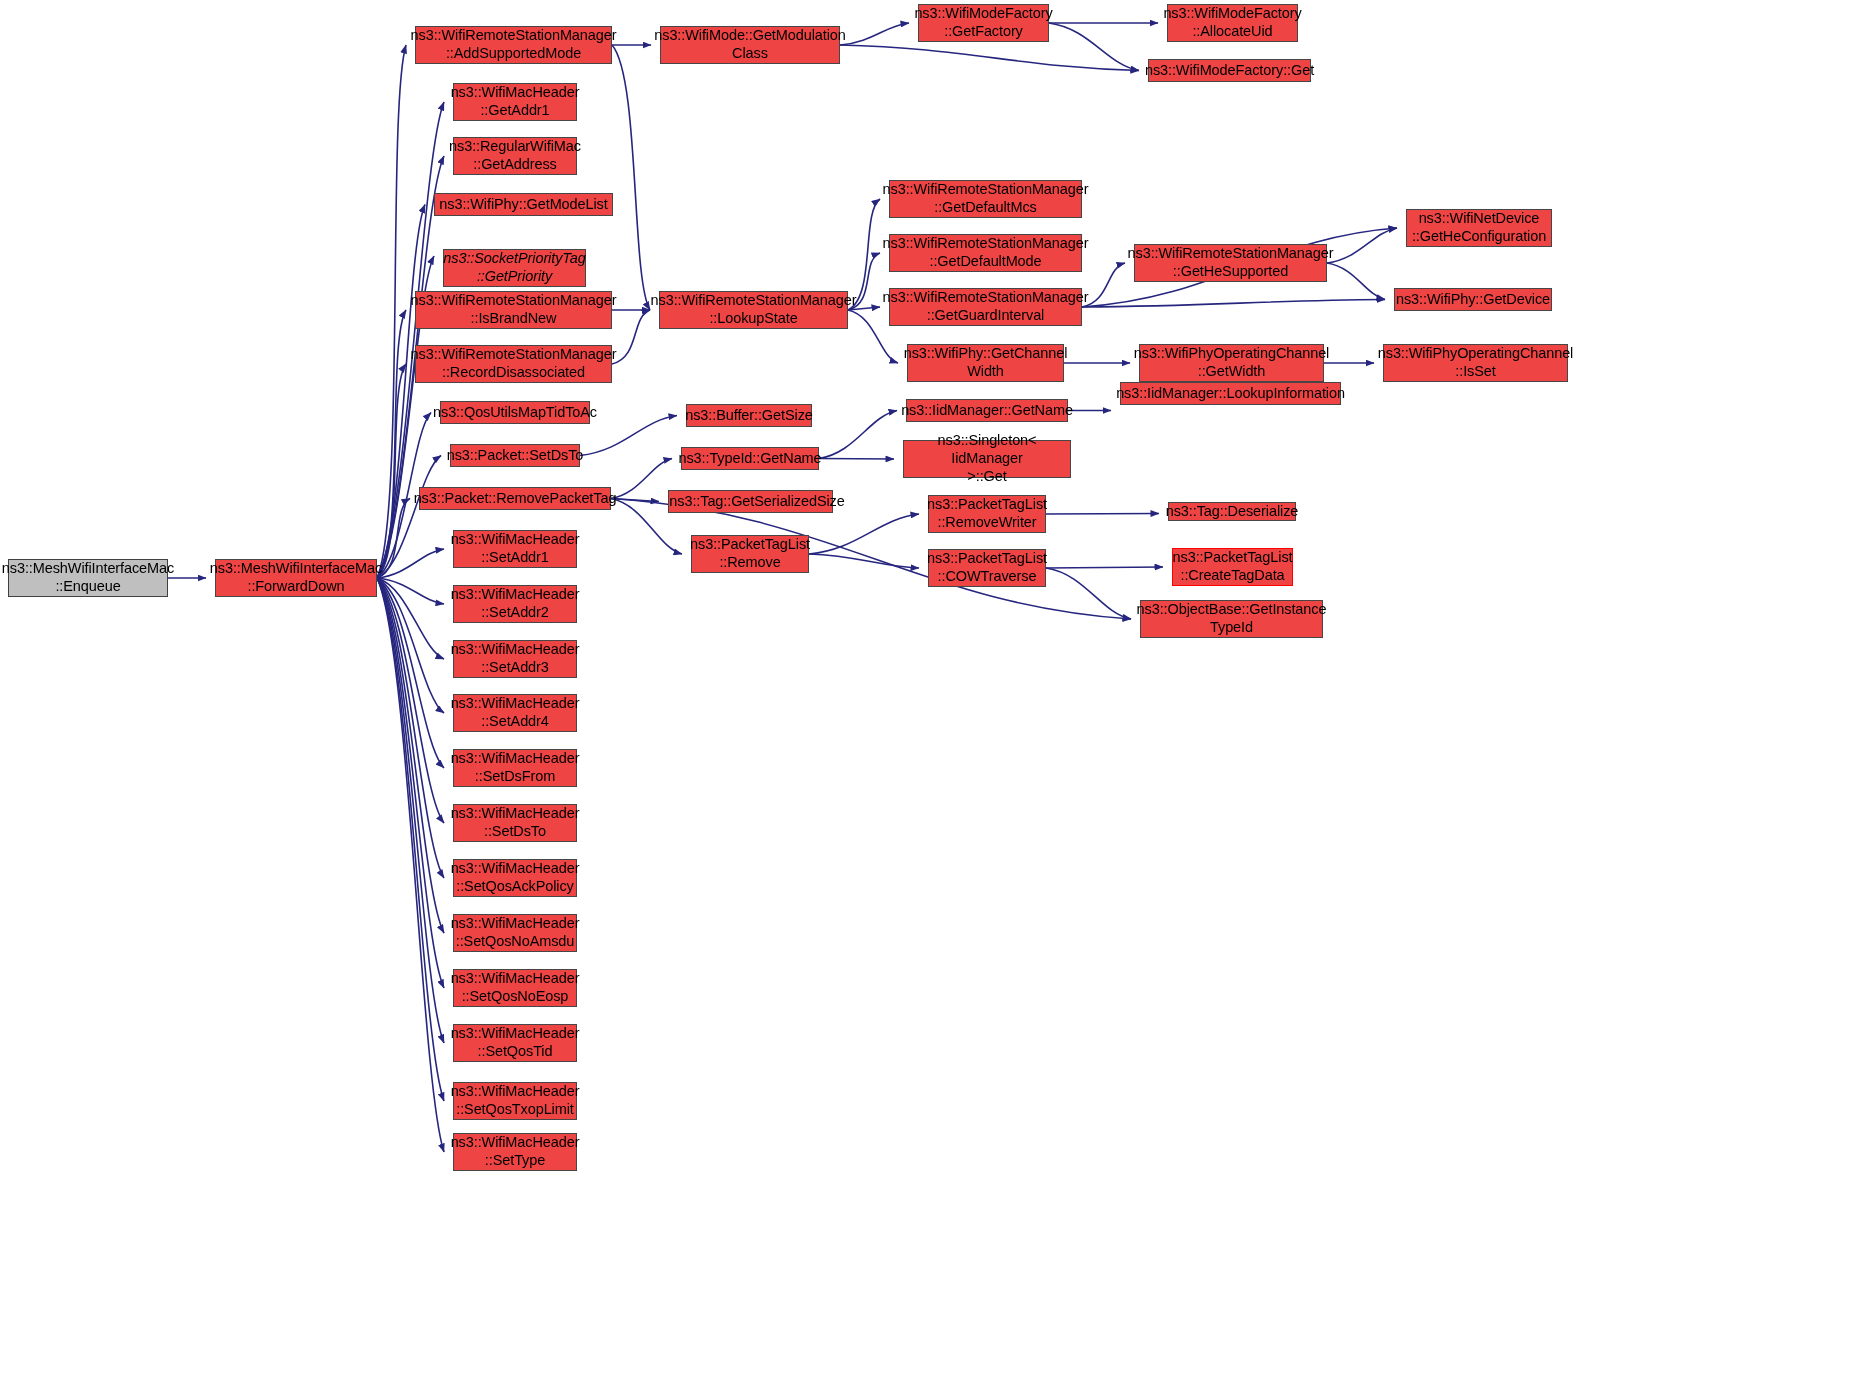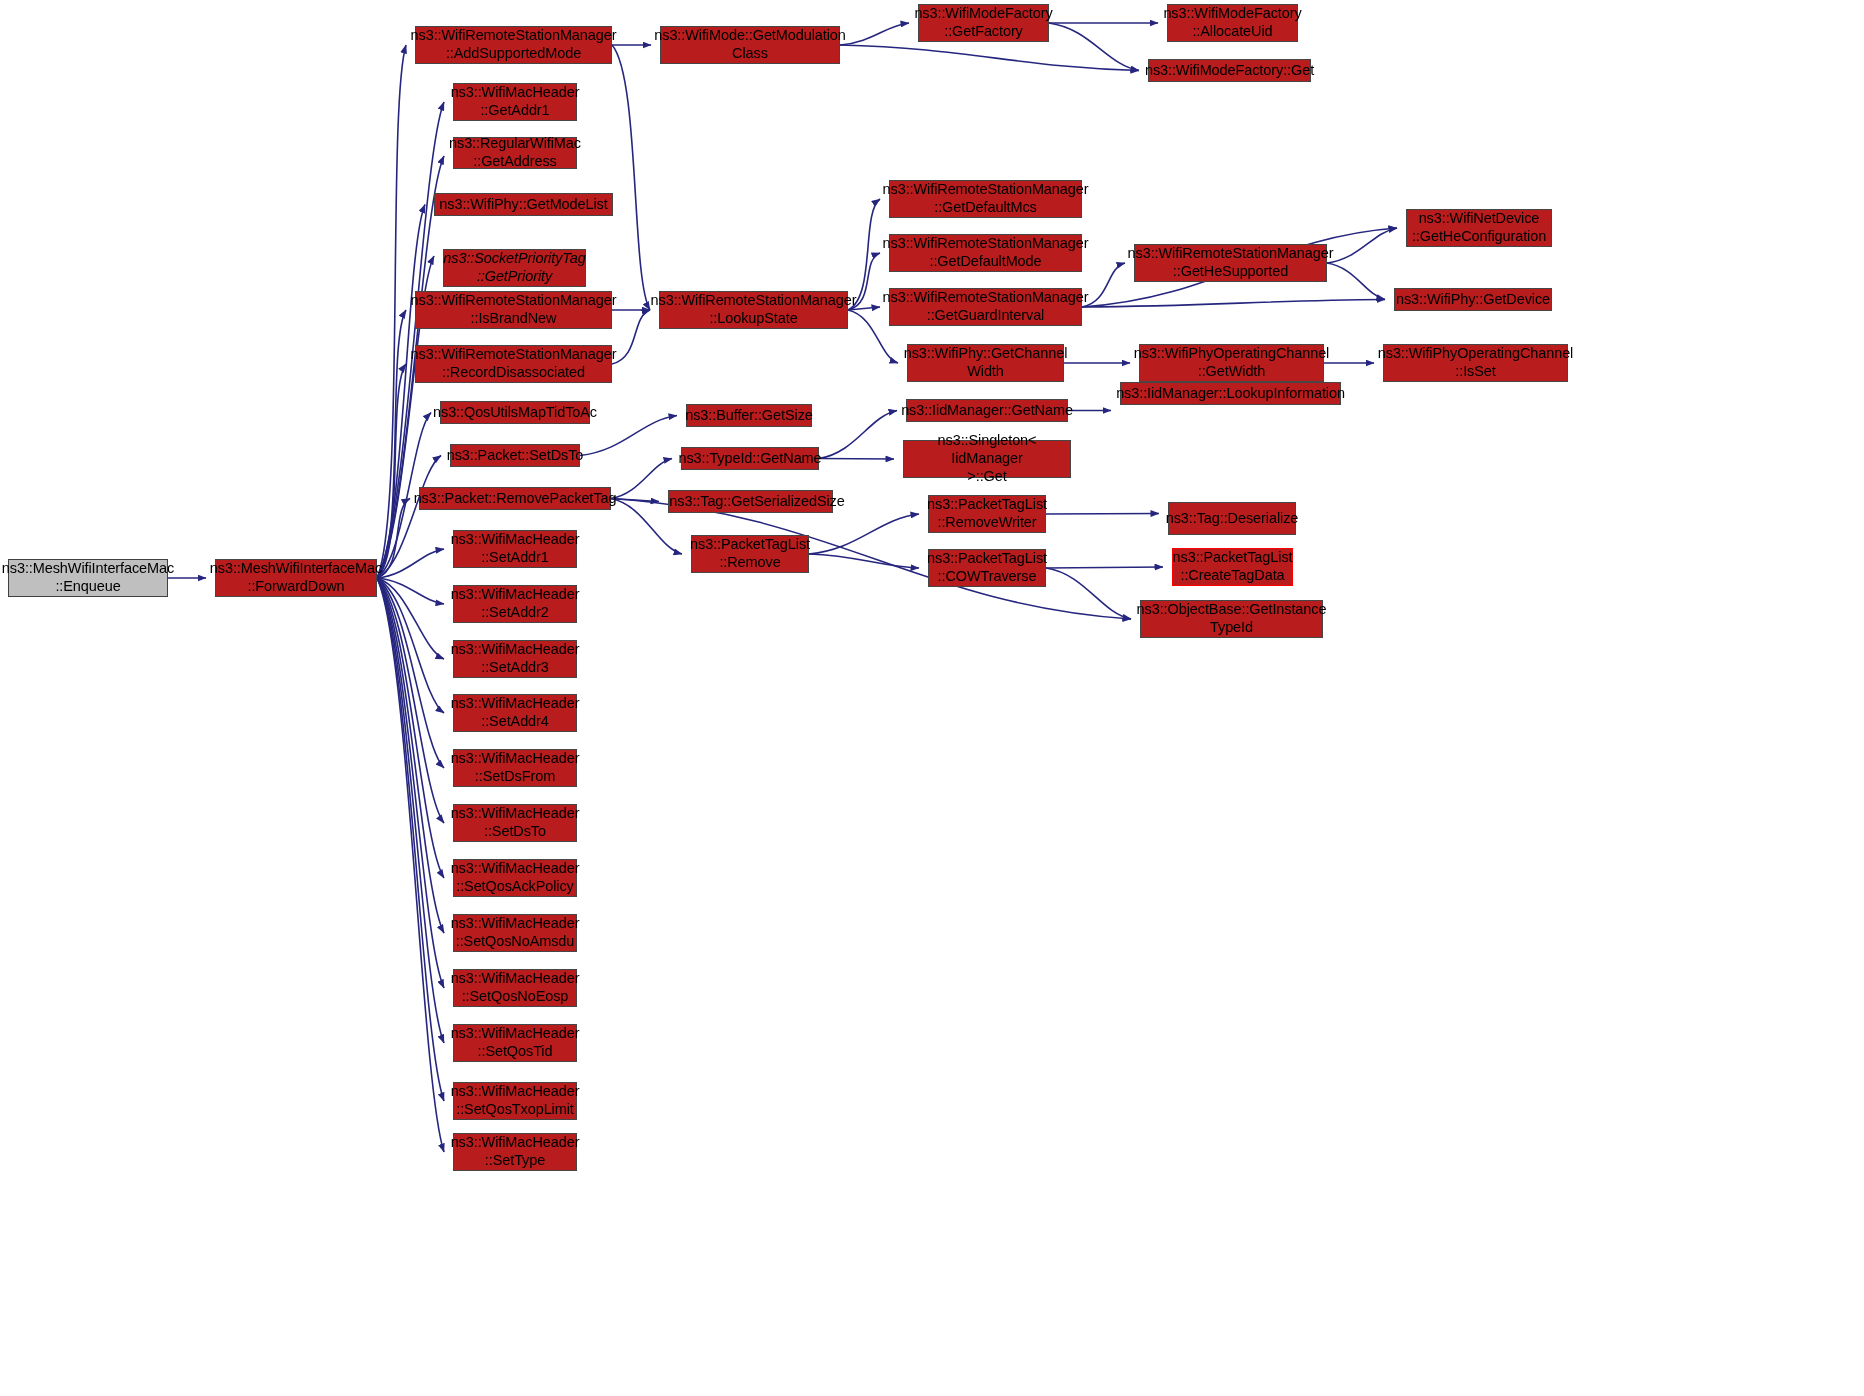--- a/index.html
+++ b/index.html
@@ -22,21 +22,21 @@
     left: 0;
     top: 0;
     width: 1864px;
     height: 1396px;
     pointer-events: none;
   }
   .node {
     position: absolute;
     box-sizing: border-box;
     border: 1px solid #464646;
-    background: #b91c1c;
+    background: #ef4444;
     color: #000000;
     font-size: 14.5px;
     line-height: 1.22;
     text-align: center;
     display: flex;
     align-items: center;
     justify-content: center;
     white-space: pre-line;
     padding: 1px 3px;
     letter-spacing: -0.1px;
@@ -120,21 +120,21 @@
   </svg>
   <div id="node-layer">
       <div class="node root" style="left: 8px; top: 559px; width: 160px; height: 38px;">ns3::MeshWifiInterfaceMac
 ::Enqueue</div>
       <div class="node" style="left: 215px; top: 559px; width: 162px; height: 38px;">ns3::MeshWifiInterfaceMac
 ::ForwardDown</div>
       <div class="node" style="left: 415px; top: 26px; width: 197px; height: 38px;">ns3::WifiRemoteStationManager
 ::AddSupportedMode</div>
       <div class="node" style="left: 453px; top: 83px; width: 124px; height: 38px;">ns3::WifiMacHeader
 ::GetAddr1</div>
-      <div class="node" style="left: 453px; top: 137px; width: 124px; height: 32px;">ns3::RegularWifiMac
+      <div class="node" style="left: 453px; top: 137px; width: 124px; height: 38px;">ns3::RegularWifiMac
 ::GetAddress</div>
       <div class="node" style="left: 434px; top: 193px; width: 179px; height: 23px;">ns3::WifiPhy::GetModeList</div>
       <div class="node" style="left: 443px; top: 249px; width: 143px; height: 38px; font-style: italic;">ns3::SocketPriorityTag
 ::GetPriority</div>
       <div class="node" style="left: 415px; top: 291px; width: 197px; height: 38px;">ns3::WifiRemoteStationManager
 ::IsBrandNew</div>
       <div class="node" style="left: 415px; top: 345px; width: 197px; height: 38px;">ns3::WifiRemoteStationManager
 ::RecordDisassociated</div>
       <div class="node" style="left: 440px; top: 401px; width: 150px; height: 23px;">ns3::QosUtilsMapTidToAc</div>
       <div class="node" style="left: 450px; top: 444px; width: 130px; height: 23px;">ns3::Packet::SetDsTo</div>
@@ -190,21 +190,21 @@
 &gt;::Get</div>
       <div class="node" style="left: 928px; top: 495px; width: 118px; height: 38px;">ns3::PacketTagList
 ::RemoveWriter</div>
       <div class="node" style="left: 928px; top: 549px; width: 118px; height: 38px;">ns3::PacketTagList
 ::COWTraverse</div>
       <div class="node" style="left: 1134px; top: 244px; width: 193px; height: 38px;">ns3::WifiRemoteStationManager
 ::GetHeSupported</div>
       <div class="node" style="left: 1139px; top: 344px; width: 185px; height: 38px;">ns3::WifiPhyOperatingChannel
 ::GetWidth</div>
       <div class="node" style="left: 1120px; top: 382px; width: 221px; height: 23px;">ns3::IidManager::LookupInformation</div>
-      <div class="node" style="left: 1168px; top: 502px; width: 128px; height: 33px;">ns3::Tag::Deserialize</div>
+      <div class="node" style="left: 1168px; top: 502px; width: 128px; height: 19px;">ns3::Tag::Deserialize</div>
       <div class="node highlight" style="left: 1172px; top: 548px; width: 121px; height: 38px;">ns3::PacketTagList
 ::CreateTagData</div>
       <div class="node" style="left: 1140px; top: 600px; width: 183px; height: 38px;">ns3::ObjectBase::GetInstance
 TypeId</div>
       <div class="node" style="left: 1406px; top: 209px; width: 146px; height: 38px;">ns3::WifiNetDevice
 ::GetHeConfiguration</div>
       <div class="node" style="left: 1394px; top: 288px; width: 158px; height: 23px;">ns3::WifiPhy::GetDevice</div>
       <div class="node" style="left: 1383px; top: 344px; width: 185px; height: 38px;">ns3::WifiPhyOperatingChannel
 ::IsSet</div>
     </div>

